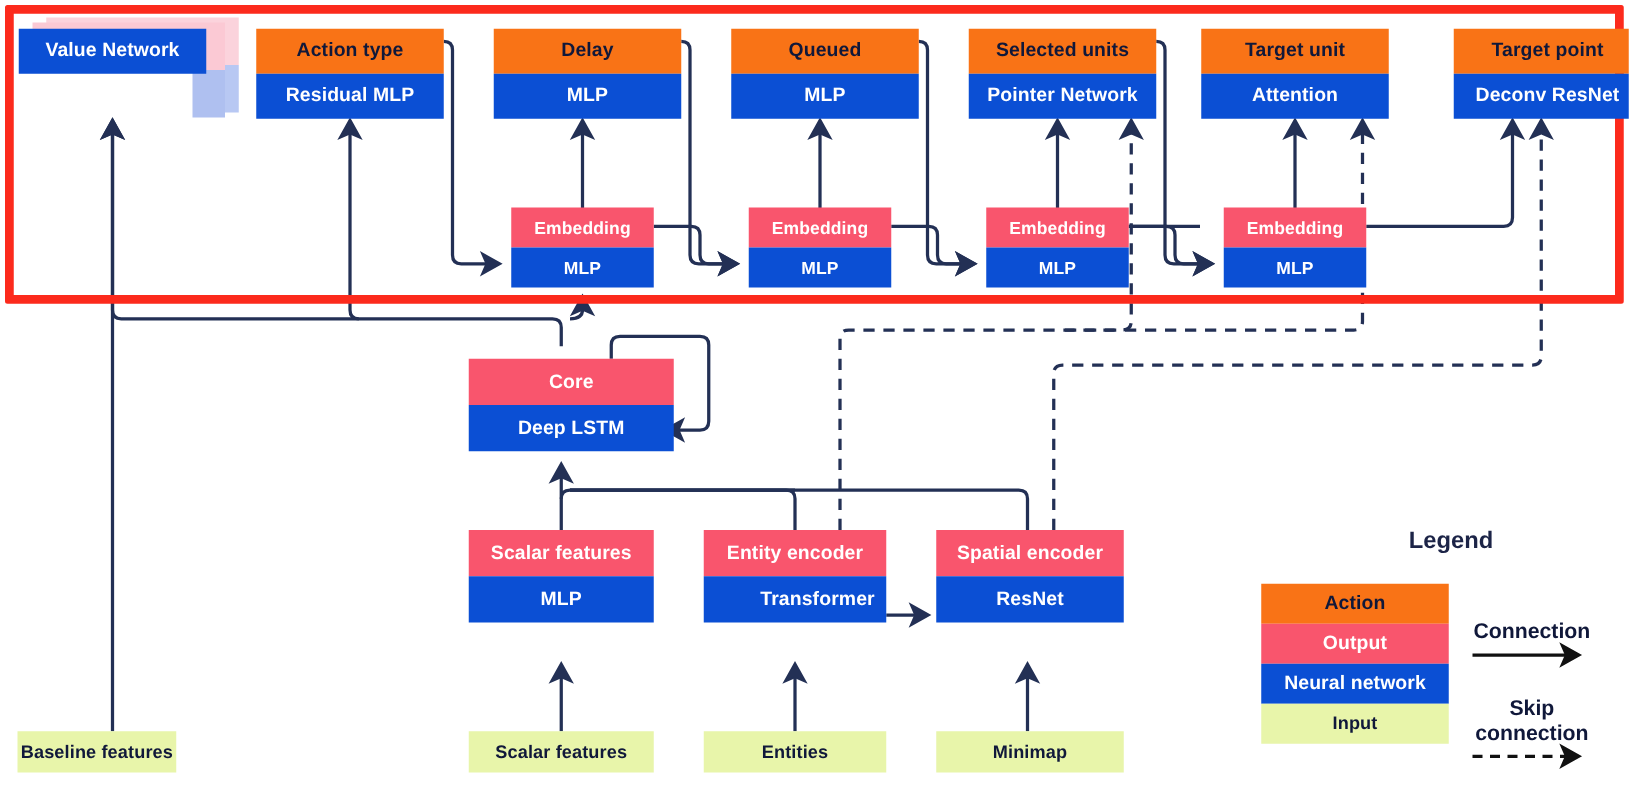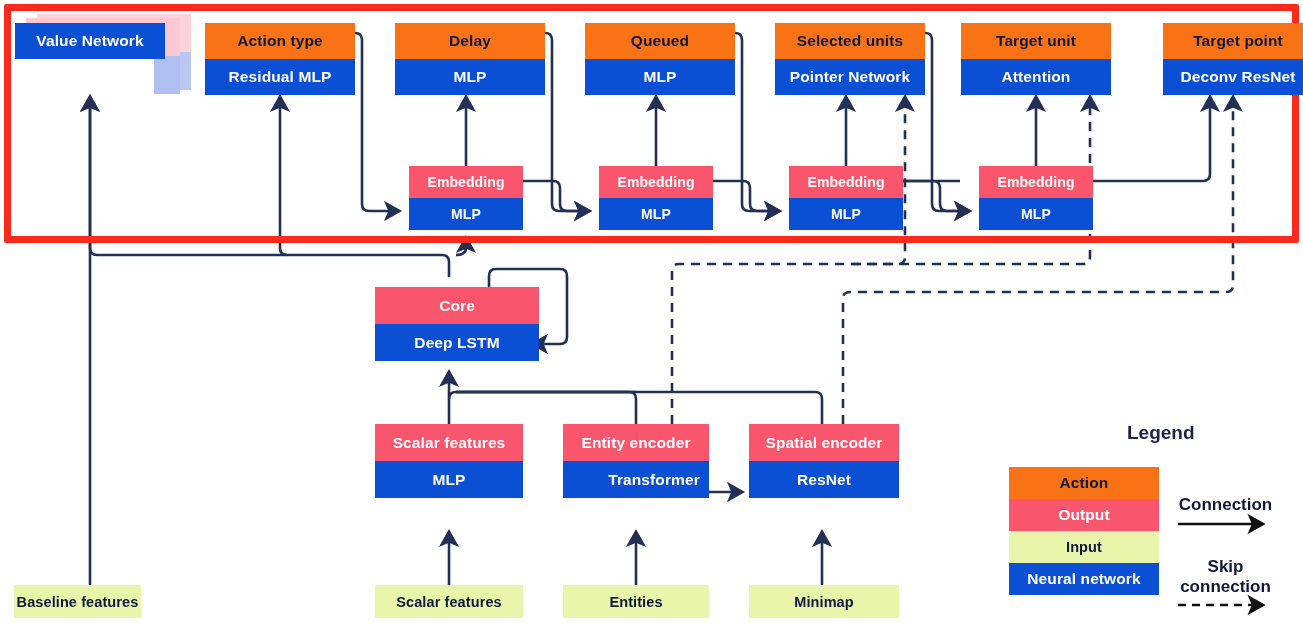--- a/index.html
+++ b/index.html
@@ -188,21 +188,21 @@
   </div>
   <div class="node" style="left:749px;top:585px;width:150px;height:33px;">
     <div class="band b-input" style="height:33px;">Minimap</div>
   </div>
 
   <div class="legend-title" style="left:1127px;top:422px;">Legend</div>
 
   <div class="legend-stack" style="left:1009px;top:467px;">
     <div class="band b-action">Action</div>
     <div class="band b-output">Output</div>
+    <div class="band b-net">Neural network</div>
     <div class="band b-input">Input</div>
-    <div class="band b-net">Neural network</div>
   </div>
 
   <div class="legend-label" style="left:1178px;top:495px;width:95px;">Connection</div>
   <div class="legend-label" style="left:1178px;top:557px;width:95px;">Skip</div>
   <div class="legend-label" style="left:1168px;top:577px;width:115px;">connection</div>
 
 </div>
 
 </body></html>

